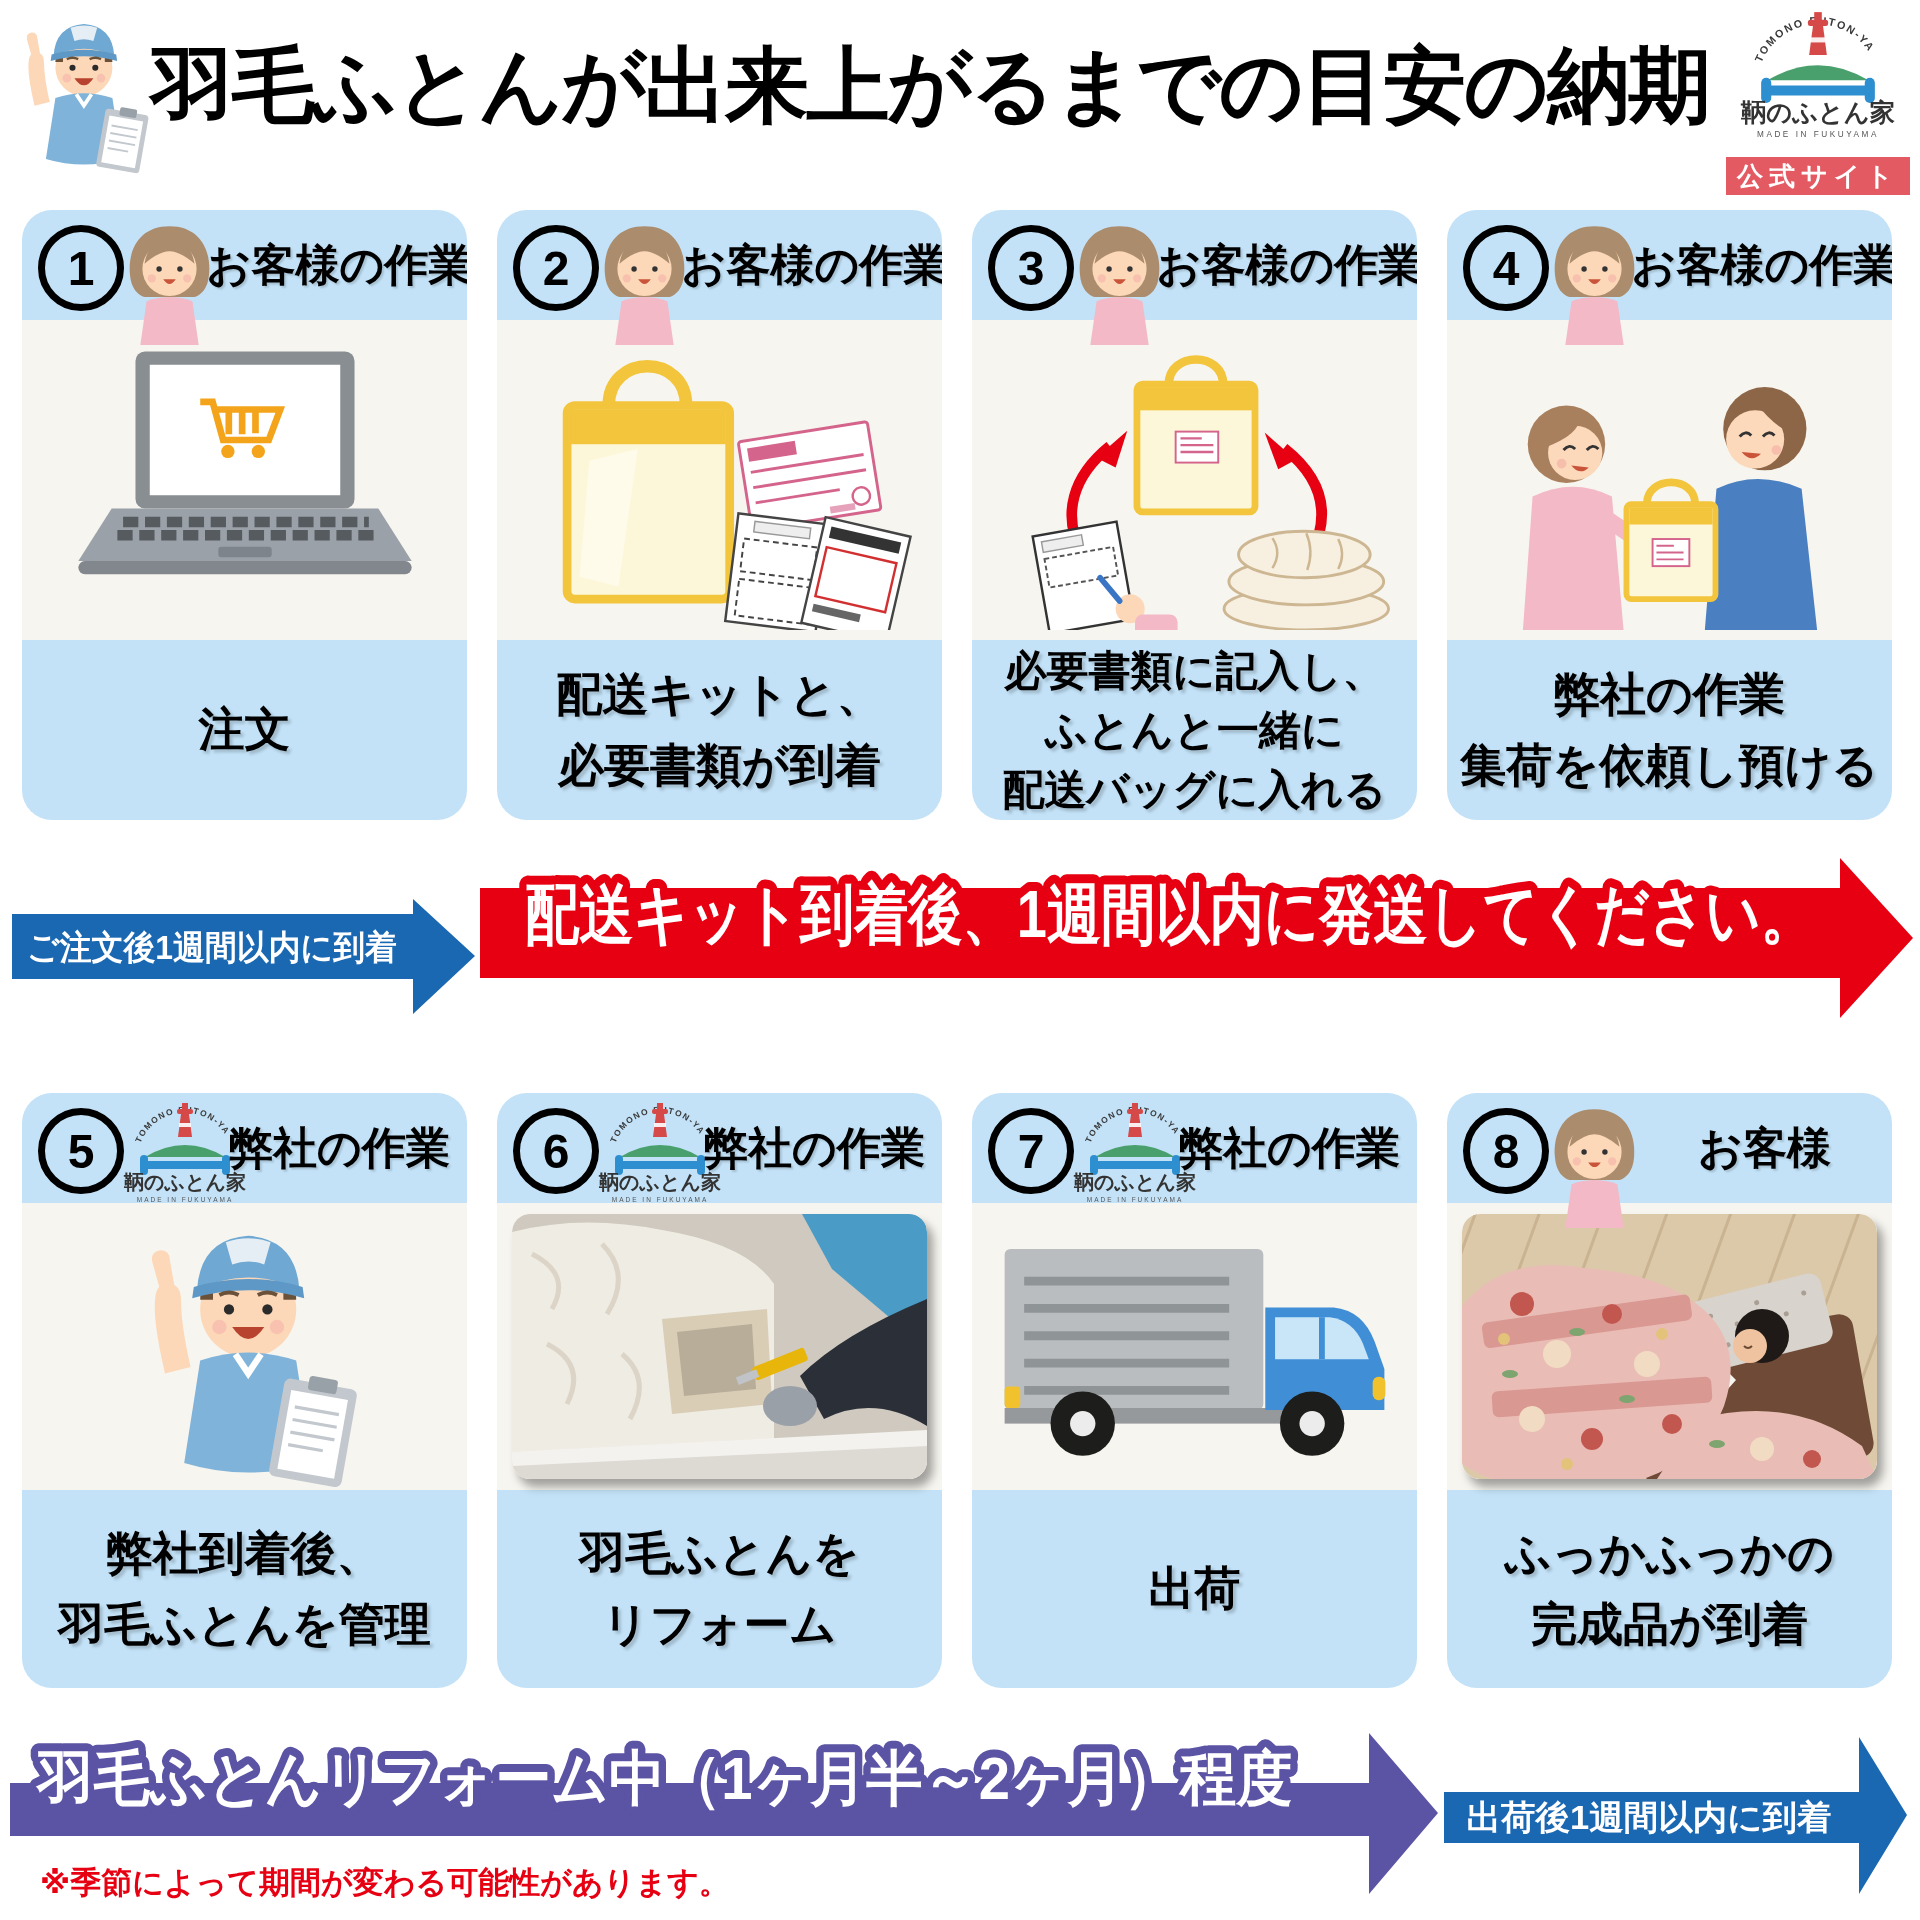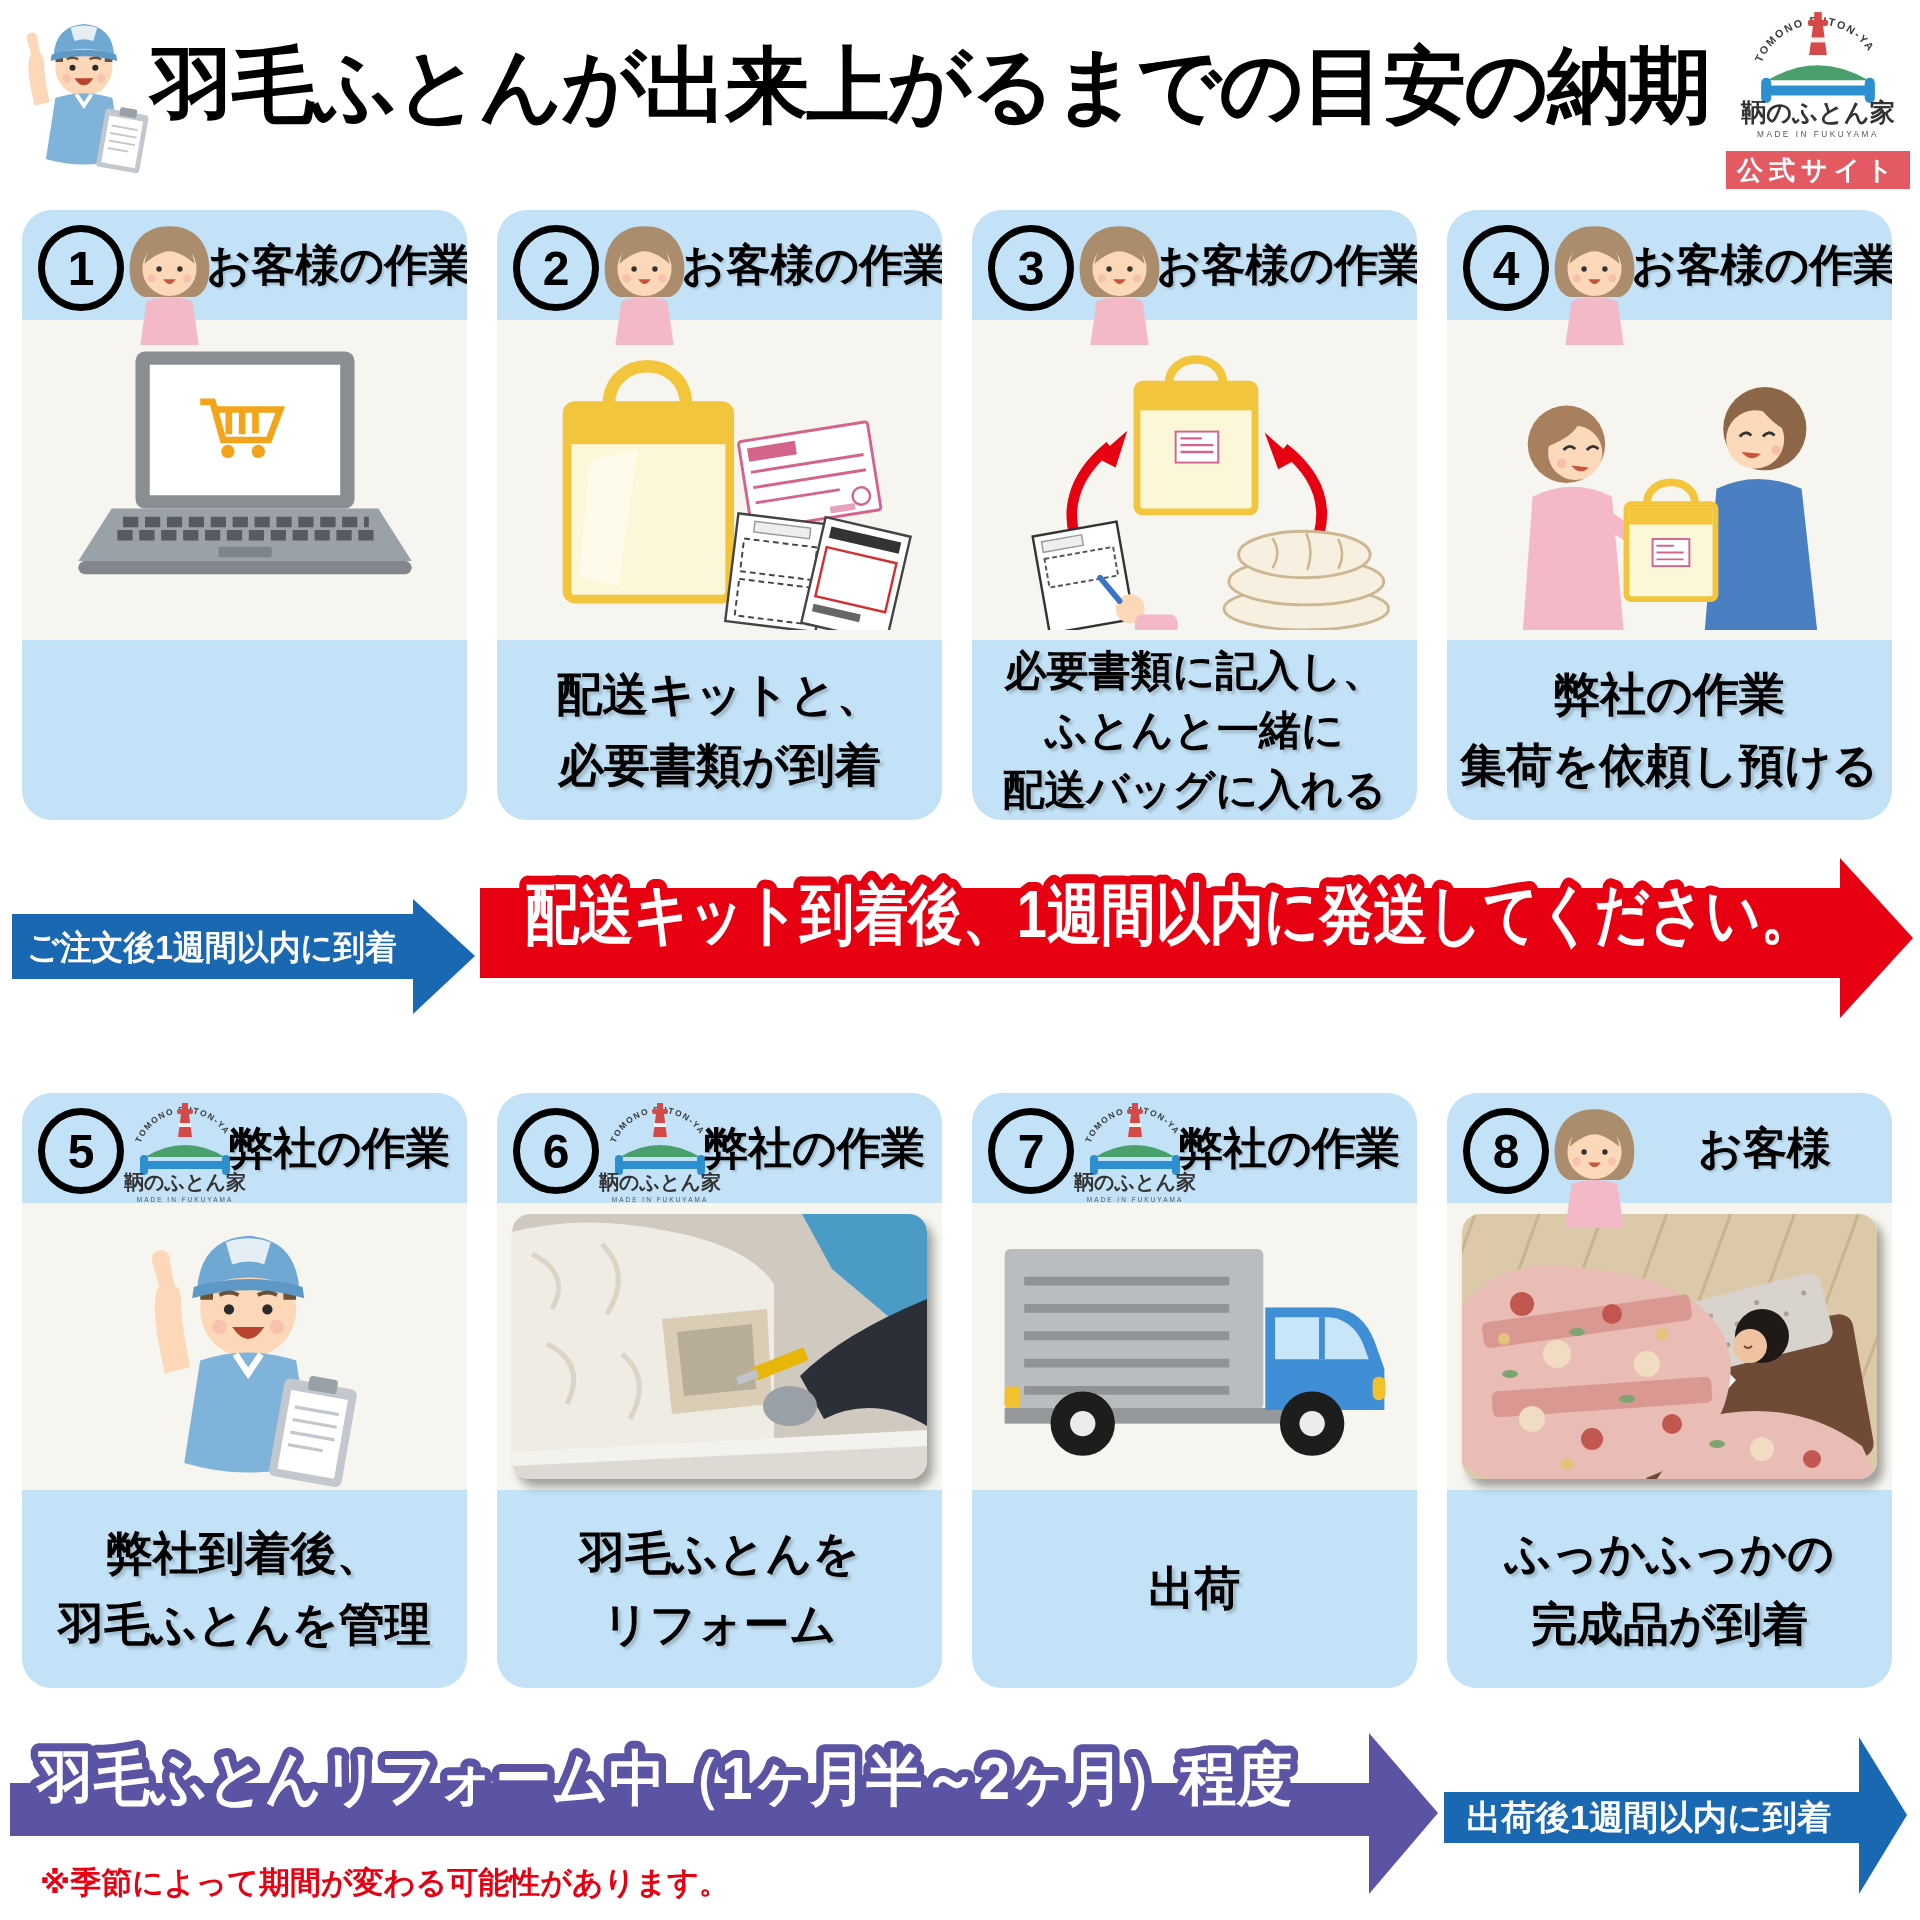--- a/index.html
+++ b/index.html
@@ -5,21 +5,21 @@
   html,body{margin:0;padding:0;background:#fff;}
   .canvas{position:relative;width:1920px;height:1920px;background:#ffffff;overflow:hidden;
     font-family:"Liberation Sans","DejaVu Sans",sans-serif;color:#000;border-radius:10px;}
 
   
   .page-title{position:absolute;left:150px;top:22px;width:1560px;height:130px;
     display:flex;align-items:center;justify-content:center;
     font-size:83px;font-weight:900;letter-spacing:-2px;white-space:nowrap;}
   .mascot{position:absolute;left:6px;top:4px;}
   .brandbox{position:absolute;left:1722px;top:2px;width:192px;text-align:center;}
-  .badge{margin:6px auto 0;width:184px;height:38px;background:#e45a63;color:#fff;
+  .badge{margin:12px auto 0;width:184px;height:38px;background:#e45a63;color:#fff;
     display:flex;align-items:center;justify-content:center;
     font-size:26px;font-weight:700;letter-spacing:6px;}
 
   
   .row{position:absolute;left:22px;display:flex;gap:30px;}
   .row1{top:210px;}
   .row2{top:1093px;}
   .card{width:445px;background:#c3e2f7;border-radius:30px;overflow:hidden;
     display:flex;flex-direction:column;position:relative;}
   .row1 .card{height:610px;}
@@ -132,20 +132,25 @@
             <path d="M193,76 v26 M207,76 v26 M221,76 v25"></path>
           </g>
           <circle cx="192" cy="120" r="7" fill="#f4a41b"></circle>
             <circle cx="224" cy="120" r="7" fill="#f4a41b"></circle>
           <polygon points="70,180 350,180 385,235 35,235" fill="#9aa1a8"></polygon>
           <line x1="82" y1="194" x2="340" y2="194" stroke="#565b60" stroke-width="11" stroke-dasharray="16 7"></line>
           <line x1="76" y1="208" x2="346" y2="208" stroke="#565b60" stroke-width="11" stroke-dasharray="16 7"></line>
           <rect x="182" y="220" width="56" height="11" rx="3" fill="#7d848b"></rect>
           <rect x="35" y="235" width="350" height="14" rx="7" fill="#81878d"></rect>
         </svg>
+      </div>
+      <div class="card-caption">
+        <span>注文</span>
+        <span></span>
+        <span></span>
       </div>
     </div>
 
     <div class="card">
       <div class="card-header">
         <div class="step-circle">2</div>
         <svg class="avatar-slot" width="105" height="125" viewBox="0 0 100 120">
           <path d="M50,6 C20,6 10,30 12,52 C13,66 20,72 26,74 L74,74 C80,72 87,66 88,52 C90,30 80,6 50,6 Z" fill="#ab8d6d"></path>
           <circle cx="50" cy="47" r="26" fill="#fcd8b8"></circle>
           <path d="M26,42 Q30,18 50,16 Q70,18 74,42 Q60,30 50,30 Q40,30 26,42 Z" fill="#ab8d6d"></path>

